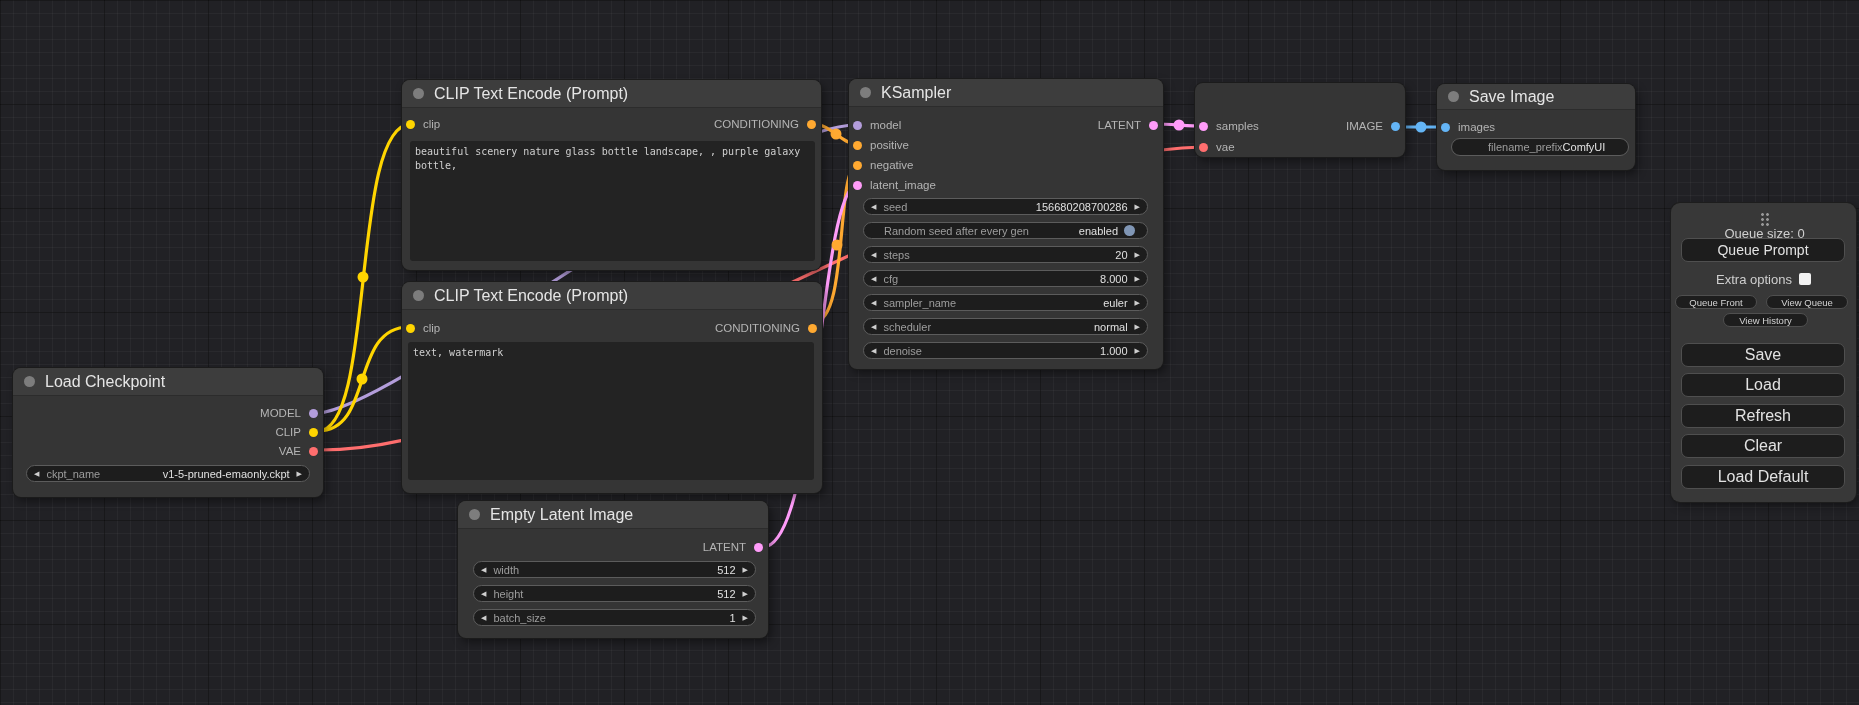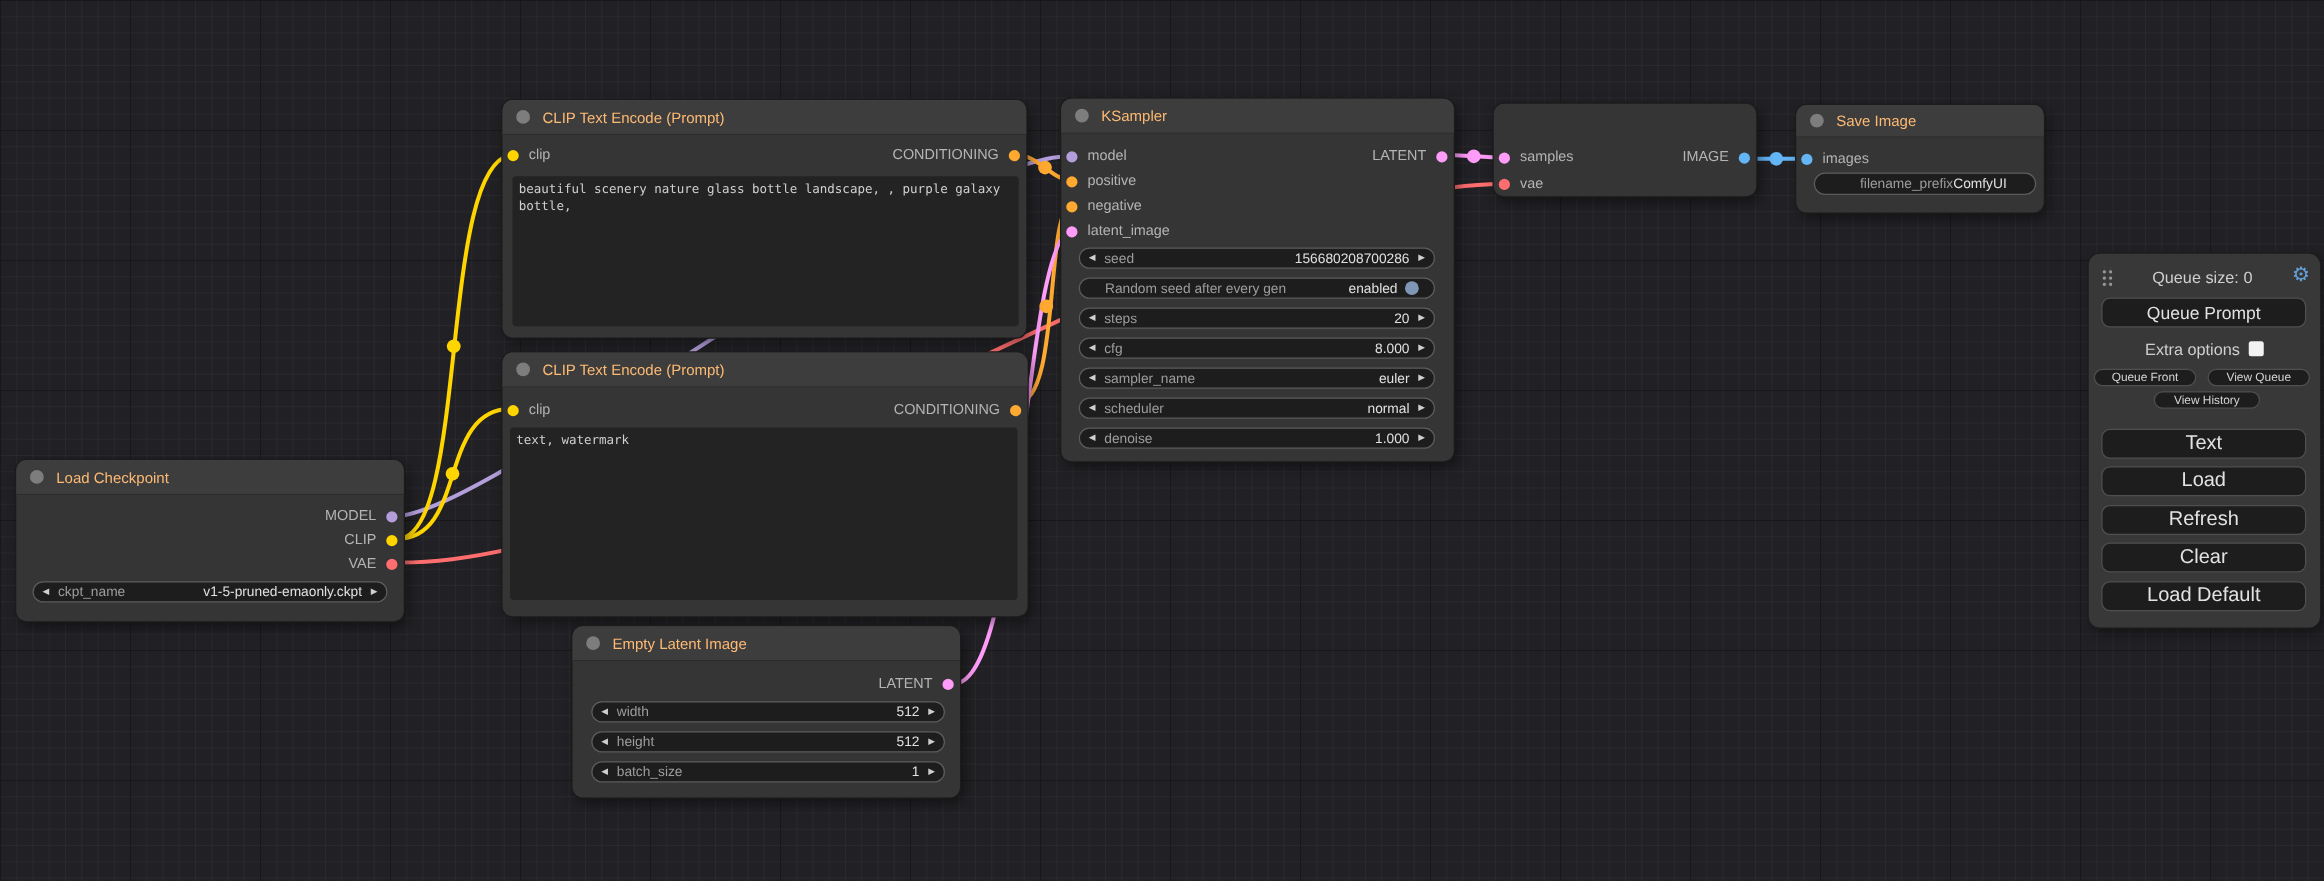--- a/index.html
+++ b/index.html
@@ -22,21 +22,21 @@
   .node{
     position:absolute;z-index:2;background:#353535;border-radius:8px;
     box-shadow:0 0 0 1px #1b1b1b, 3px 4px 10px rgba(0,0,0,.45);
   }
   .node-header{
     height:28px;background:#3d3d3d;border-radius:8px 8px 0 0;
     border-bottom:1px solid #2c2c2c;display:flex;align-items:center;
     gap:10px;padding:0 11px;box-sizing:border-box;
   }
   .collapse-dot{width:11px;height:11px;border-radius:50%;background:#7d7d7d;flex:none;}
-  .node-title{color:#fdba74;font-size:12px;white-space:nowrap;}
+  .node-title{color:#e5e5e5;font-size:16px;white-space:nowrap;}
 
   .prow{position:absolute;height:20px;display:flex;align-items:center;gap:8px;
         font-size:11.5px;color:#b4b4b4;white-space:nowrap;}
   .prow.in{left:4px;} .prow.out{right:5px;flex-direction:row-reverse;}
   .pdot{width:9px;height:9px;border-radius:50%;flex:none;}
   .c-model{background:#B39DDB;} .c-clip{background:#FFD500;} .c-vae{background:#FF6E6E;}
   .c-cond{background:#FFA931;} .c-latent{background:#FF9CF9;} .c-image{background:#64B5F6;}
 
   .wrow{position:absolute;display:flex;align-items:center;height:17px;
         background:#1d1d1d;border:1px solid #5c5c5c;border-radius:10px;
@@ -46,21 +46,21 @@
   .wrow.noarr{padding:0 12px;}
   .tog{width:11px;height:11px;border-radius:50%;background:#8096b5;margin-left:6px;flex:none;}
 
   .ta{position:absolute;background:#232323;border-radius:3px;color:#cfcfcf;
       font:10px/13.5px "DejaVu Sans Mono",monospace;padding:4px 5px;
       box-sizing:border-box;white-space:pre-wrap;word-break:normal;overflow:hidden;}
 
   
   .queue-panel{position:absolute;left:1671px;top:203px;width:185px;height:299px;z-index:3;
       background:#383838;border-radius:9px;box-shadow:0 0 0 1px #1d1d1d,3px 4px 10px rgba(0,0,0,.45);}
-  .qp-top{position:absolute;left:10px;right:8px;top:8px;height:18px;display:flex;align-items:flex-end;}
+  .qp-top{position:absolute;left:10px;right:8px;top:8px;height:18px;display:flex;align-items:center;flex-direction:column;}
   .drag-dots{width:9px;height:15px;flex:none;
       background-image:radial-gradient(#979797 1.3px, transparent 1.5px);
       background-size:5px 5px;background-position:0 1px;}
   .qsize{flex:1;text-align:center;color:#cfcfcf;font-size:13px;}
   .gear{color:#64a0dc;font-size:16px;line-height:1;flex:none;cursor:pointer;}
   .qbtn{position:absolute;left:10px;right:11px;height:24px;background:#1d1d1d;
       border:1px solid #4f4f4f;border-radius:7px;color:#e2e2e2;
       display:flex;align-items:center;justify-content:center;box-sizing:border-box;}
   .qbtn.big{font-size:16px;} .qbtn.prompt{font-size:14px;}
   .extra-row{position:absolute;left:0;right:0;top:68px;height:16px;display:flex;
@@ -283,18 +283,18 @@
     <span class="gear">⚙</span>
   </div>
   <div class="qbtn prompt" style="top:35px">Queue Prompt</div>
   <div class="extra-row">
     <span>Extra options</span>
     <span class="checkbox"></span>
   </div>
   <div class="sbtn" style="left:4px;top:92px;width:82px">Queue Front</div>
   <div class="sbtn" style="right:8px;top:92px;width:82px">View Queue</div>
   <div class="sbtn" style="left:52px;top:110px;width:85px">View History</div>
-  <div class="qbtn big" style="top:140px">Text</div>
+  <div class="qbtn big" style="top:140px">Save</div>
   <div class="qbtn big" style="top:170px">Load</div>
   <div class="qbtn big" style="top:201px">Refresh</div>
   <div class="qbtn big" style="top:231px">Clear</div>
   <div class="qbtn big" style="top:262px">Load Default</div>
 </div>
 
 </body></html>

